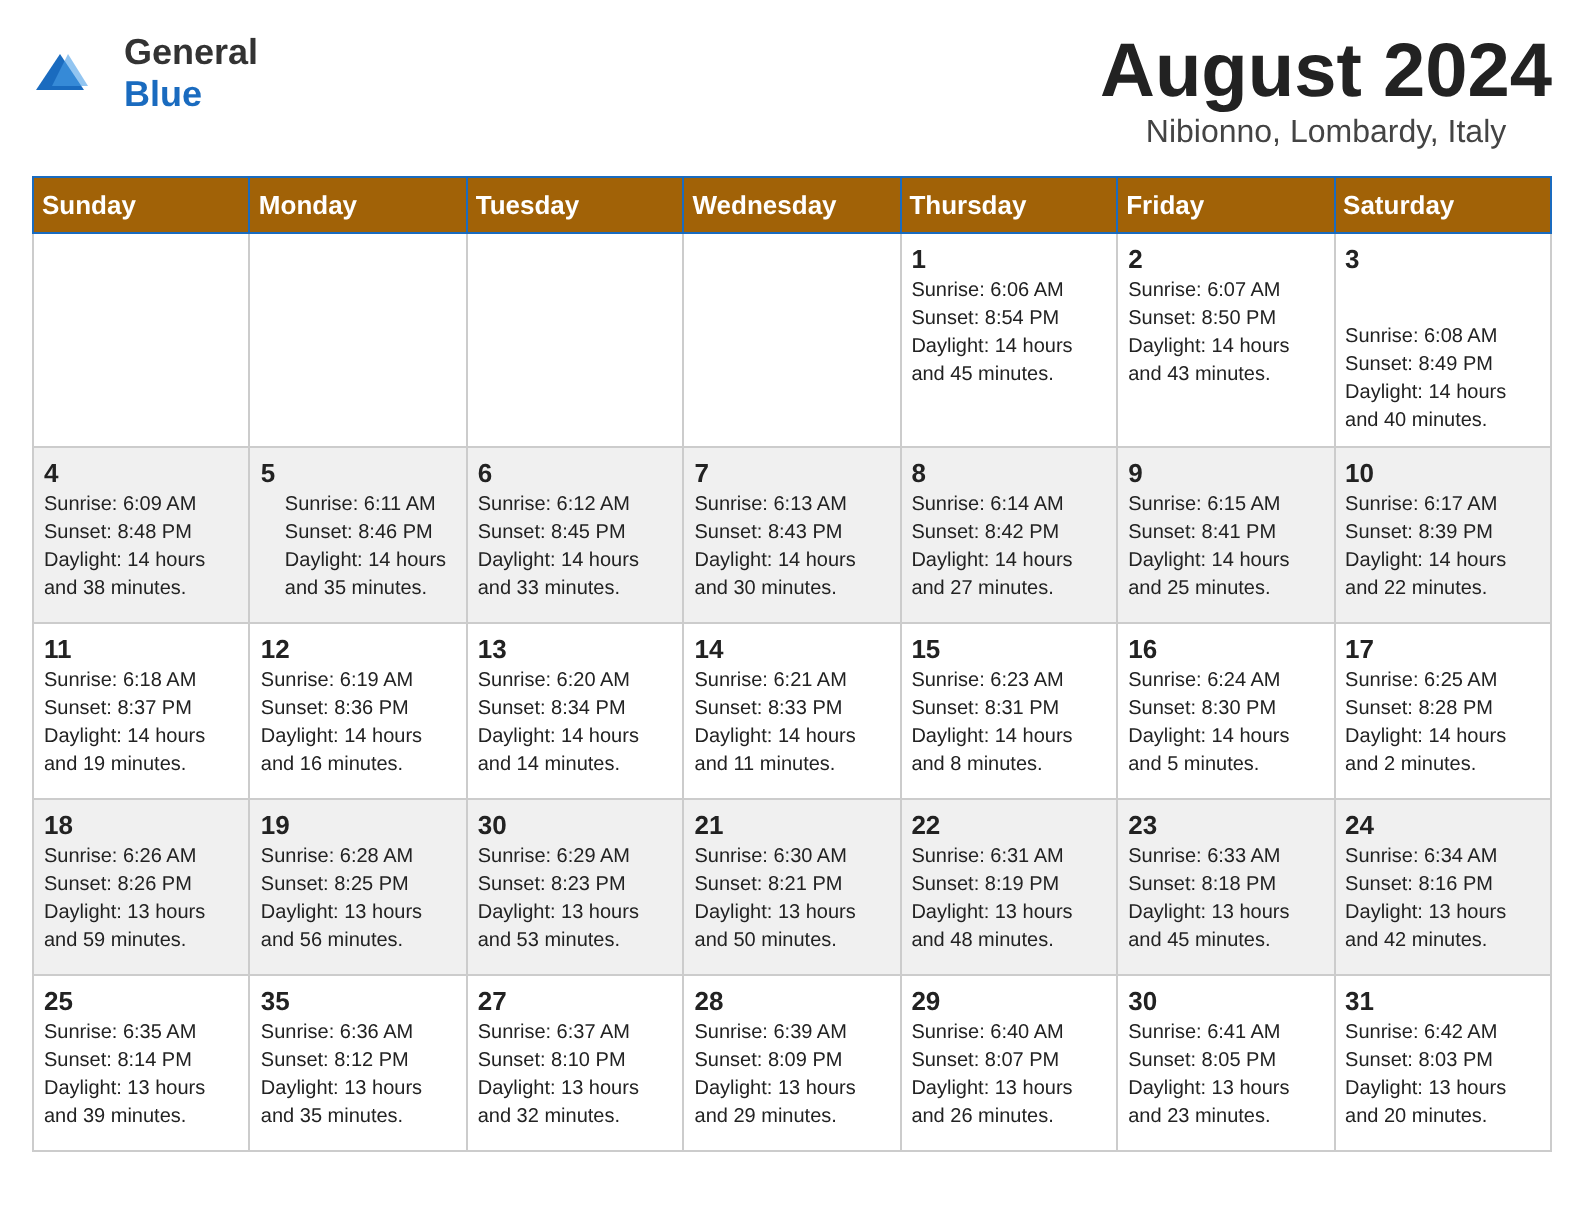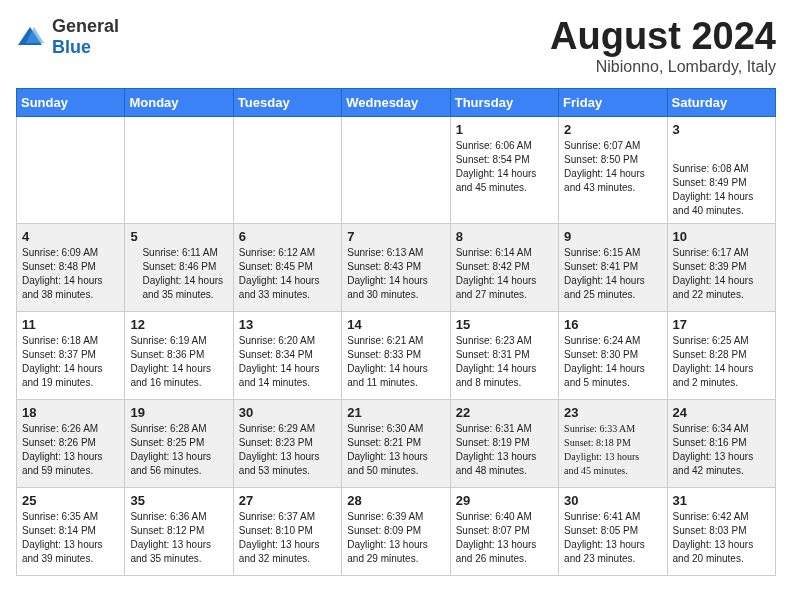--- a/index.html
+++ b/index.html
@@ -12,57 +12,57 @@
     }
     .header-area {
       display: flex;
       justify-content: space-between;
       align-items: flex-start;
       margin-bottom: 12px;
     }
     .logo {
       display: flex;
       align-items: center;
-      gap: 8px;
+      gap: 18px;
       justify-content: flex-end;
     }
     .logo-text-general {
       font-size: 18px;
       font-weight: bold;
       color: #333;
     }
     .logo-text-blue {
       font-size: 18px;
       font-weight: bold;
       color: #1a6bbf;
     }
     .logo-icon {
       width: 28px;
       height: 24px;
     }
     .title-area {
-      text-align: right;
+      text-align: center;
     }
     .month-year {
       font-size: 38px;
       font-weight: bold;
       color: #222;
       line-height: 1.1;
     }
     .location {
       font-size: 16px;
       color: #444;
     }
     table {
       width: 100%;
       border-collapse: collapse;
       table-layout: fixed;
     }
     thead tr th {
-      background-color: #3b82f6;
+      background-color: #a16207;
       color: #fff;
       font-size: 13px;
       font-weight: bold;
       padding: 6px 4px;
       text-align: left;
       border: 1px solid #1a6bbf;
     }
     tbody tr td {
       border: 1px solid #ccc;
       vertical-align: top;
@@ -285,21 +285,21 @@
         </td>
         <td>
           <span class="day-number">22</span>
           <div class="cell-text" style="white-space: pre-line;">Sunrise: 6:31 AM
 Sunset: 8:19 PM
 Daylight: 13 hours
 and 48 minutes.</div>
         </td>
         <td>
           <span class="day-number">23</span>
-          <div class="cell-text" style="white-space: pre-line; font-family: Liberation Serif, serif;">Sunrise: 6:33 AM
+          <div class="cell-text" style="white-space: pre-line;">Sunrise: 6:33 AM
 Sunset: 8:18 PM
 Daylight: 13 hours
 and 45 minutes.</div>
         </td>
         <td>
           <span class="day-number">24</span>
           <div class="cell-text" style="white-space: pre-line;">Sunrise: 6:34 AM
 Sunset: 8:16 PM
 Daylight: 13 hours
 and 42 minutes.</div>

